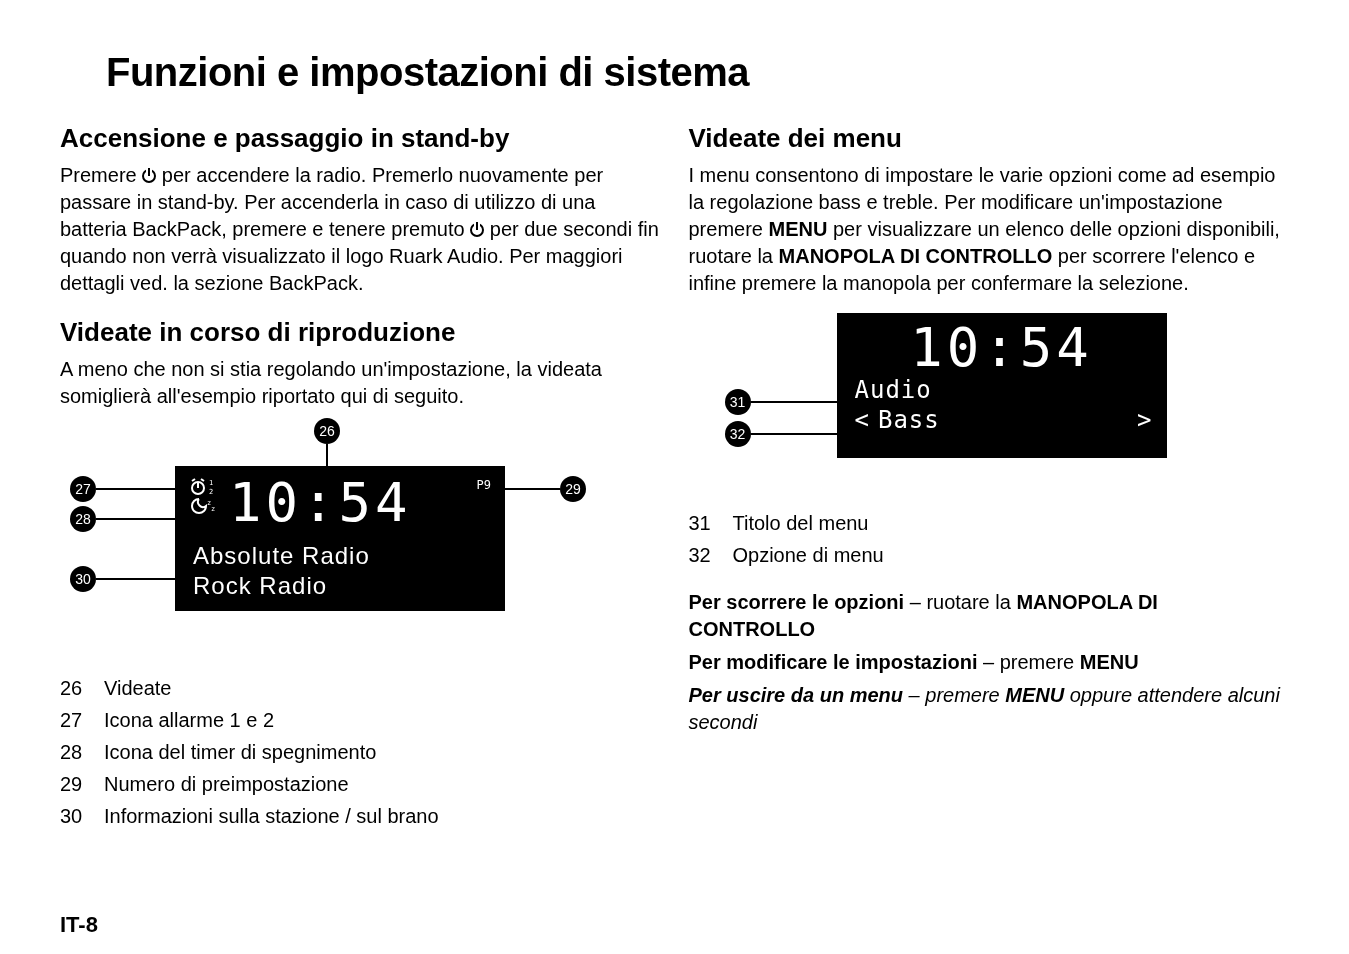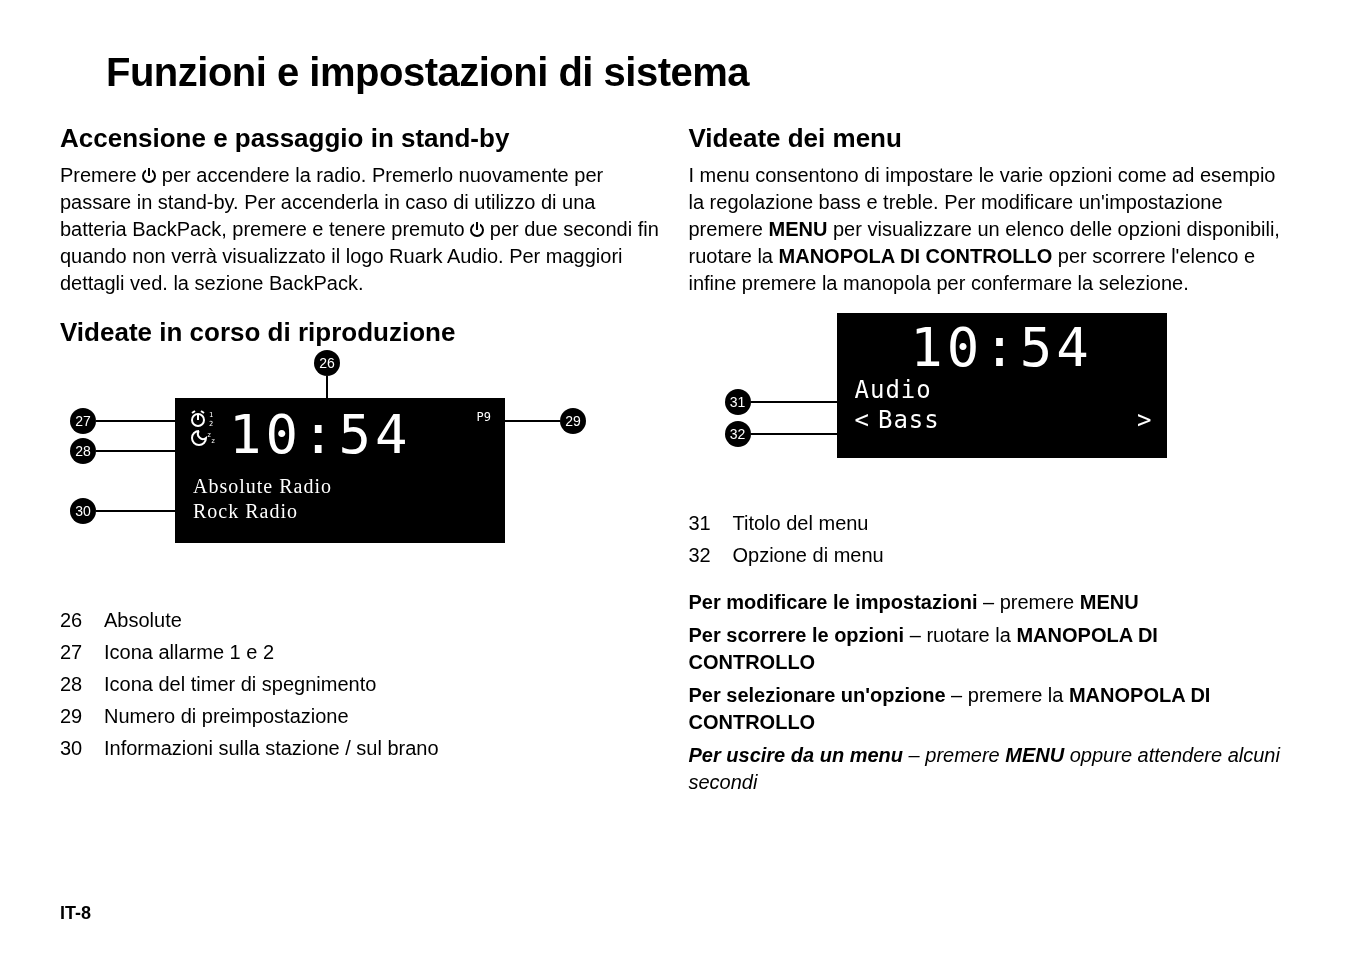--- a/index.html
+++ b/index.html
@@ -101,22 +101,22 @@
     flex: 1;
   }
   .lcd-p9 {
     font-family: "Lucida Console", Monaco, monospace;
     font-size: 12px;
     padding-top: 6px;
     width: 30px;
     text-align: right;
   }
   .lcd-station, .lcd-genre {
-    font-family: Liberation Serif, serif;
-    font-size: 20px;
+    font-family: Liberation Sans, sans-serif;
+    font-size: 24px;
     line-height: 1.25;
     padding-left: 4px;
     letter-spacing: 1px;
   }
   
   .lcd2-wrap {
     position: relative;
     width: 510px;
     height: 170px;
     margin: 12px 0 24px 0;
@@ -178,40 +178,41 @@
   
   .legend {
     font-size: 20px;
     line-height: 1.6;
   }
   .legend-row { display:flex; gap: 16px; }
   .legend-num { width: 28px; text-align:left; }
   .page-num {
     position: absolute;
     left: 60px;
-    bottom: 30px;
+    bottom: 16px;
     font-weight: 700;
-    font-size: 18px;
+    font-size: 22px;
   }
   strong { font-weight: 700; }
 </style>
 </head>
 <body>
 
 <h1>Funzioni e impostazioni di sistema</h1>
 
 <div class="cols">
 
   <div class="col">
     <h2>Accensione e passaggio in stand-by</h2>
     <p>
       <span>Premere </span><span class="power-icon"></span><span> per accendere la radio. Premerlo nuovamente per passare in stand-by. Per accenderla in caso di utilizzo di una batteria BackPack, premere e tenere premuto </span><span class="power-icon"></span><span> per due secondi fin quando non verrà visualizzato il logo Ruark Audio. Per maggiori dettagli ved. la sezione BackPack.</span>
     </p>
 
     <h2 class="section-spacer">Videate in corso di riproduzione</h2>
+    <p>A meno che non si stia regolando un'impostazione, la videata somiglierà all'esempio riportato qui di seguito.</p>
 
     <div class="lcd-wrap">
 
       <div class="callout-badge" style="left:254px; top:-8px;">26</div>
       <div class="callout-line-v" style="left:266px; top:18px; height:30px;"></div>
 
       <div class="callout-badge" style="left:10px; top:50px;">27</div>
       <div class="callout-line" style="left:36px; top:62px; width:80px;"></div>
 
       <div class="callout-badge" style="left:10px; top:80px;">28</div>
@@ -244,21 +245,21 @@
           <div class="lcd-p9">P9</div>
         </div>
         <div class="lcd-station">Absolute Radio</div>
         <div class="lcd-genre">Rock Radio</div>
       </div>
     </div>
 
     <div class="legend">
       <div class="legend-row">
           <span class="legend-num">26</span>
-          <span>Absolute</span>
+          <span>Videate</span>
         </div>
       <div class="legend-row">
           <span class="legend-num">27</span>
           <span>Icona allarme 1 e 2</span>
         </div>
       <div class="legend-row">
           <span class="legend-num">28</span>
           <span>Icona del timer di spegnimento</span>
         </div>
       <div class="legend-row">
@@ -302,27 +303,24 @@
           <span class="legend-num">31</span>
           <span>Titolo del menu</span>
         </div>
       <div class="legend-row">
           <span class="legend-num">32</span>
           <span>Opzione di menu</span>
         </div>
     </div>
 
     <p style="margin-bottom:6px;">
+      <strong>Per scorrere le opzioni</strong><span> – ruotare la </span><strong>MANOPOLA DI CONTROLLO</strong><span></span>
+    </p>
+    <p style="margin-bottom:6px;">
       <strong>Per modificare le impostazioni</strong><span> – premere </span><strong>MENU</strong><span></span>
-    </p>
-    <p style="margin-bottom:6px;">
-      <strong>Per scorrere le opzioni</strong><span> – ruotare la </span><strong>MANOPOLA DI CONTROLLO</strong><span></span>
-    </p>
-    <p style="margin-bottom:6px;">
-      <strong>Per selezionare un'opzione</strong><span> – premere la </span><strong>MANOPOLA DI CONTROLLO</strong><span></span>
     </p>
     <p style="margin-bottom:6px;font-style:italic;">
       <strong>Per uscire da un menu</strong><span> – premere </span><strong>MENU</strong><span> oppure attendere alcuni secondi</span>
     </p>
   </div>
 </div>
 
 <div class="page-num">IT-8</div>
 
 </body></html>

